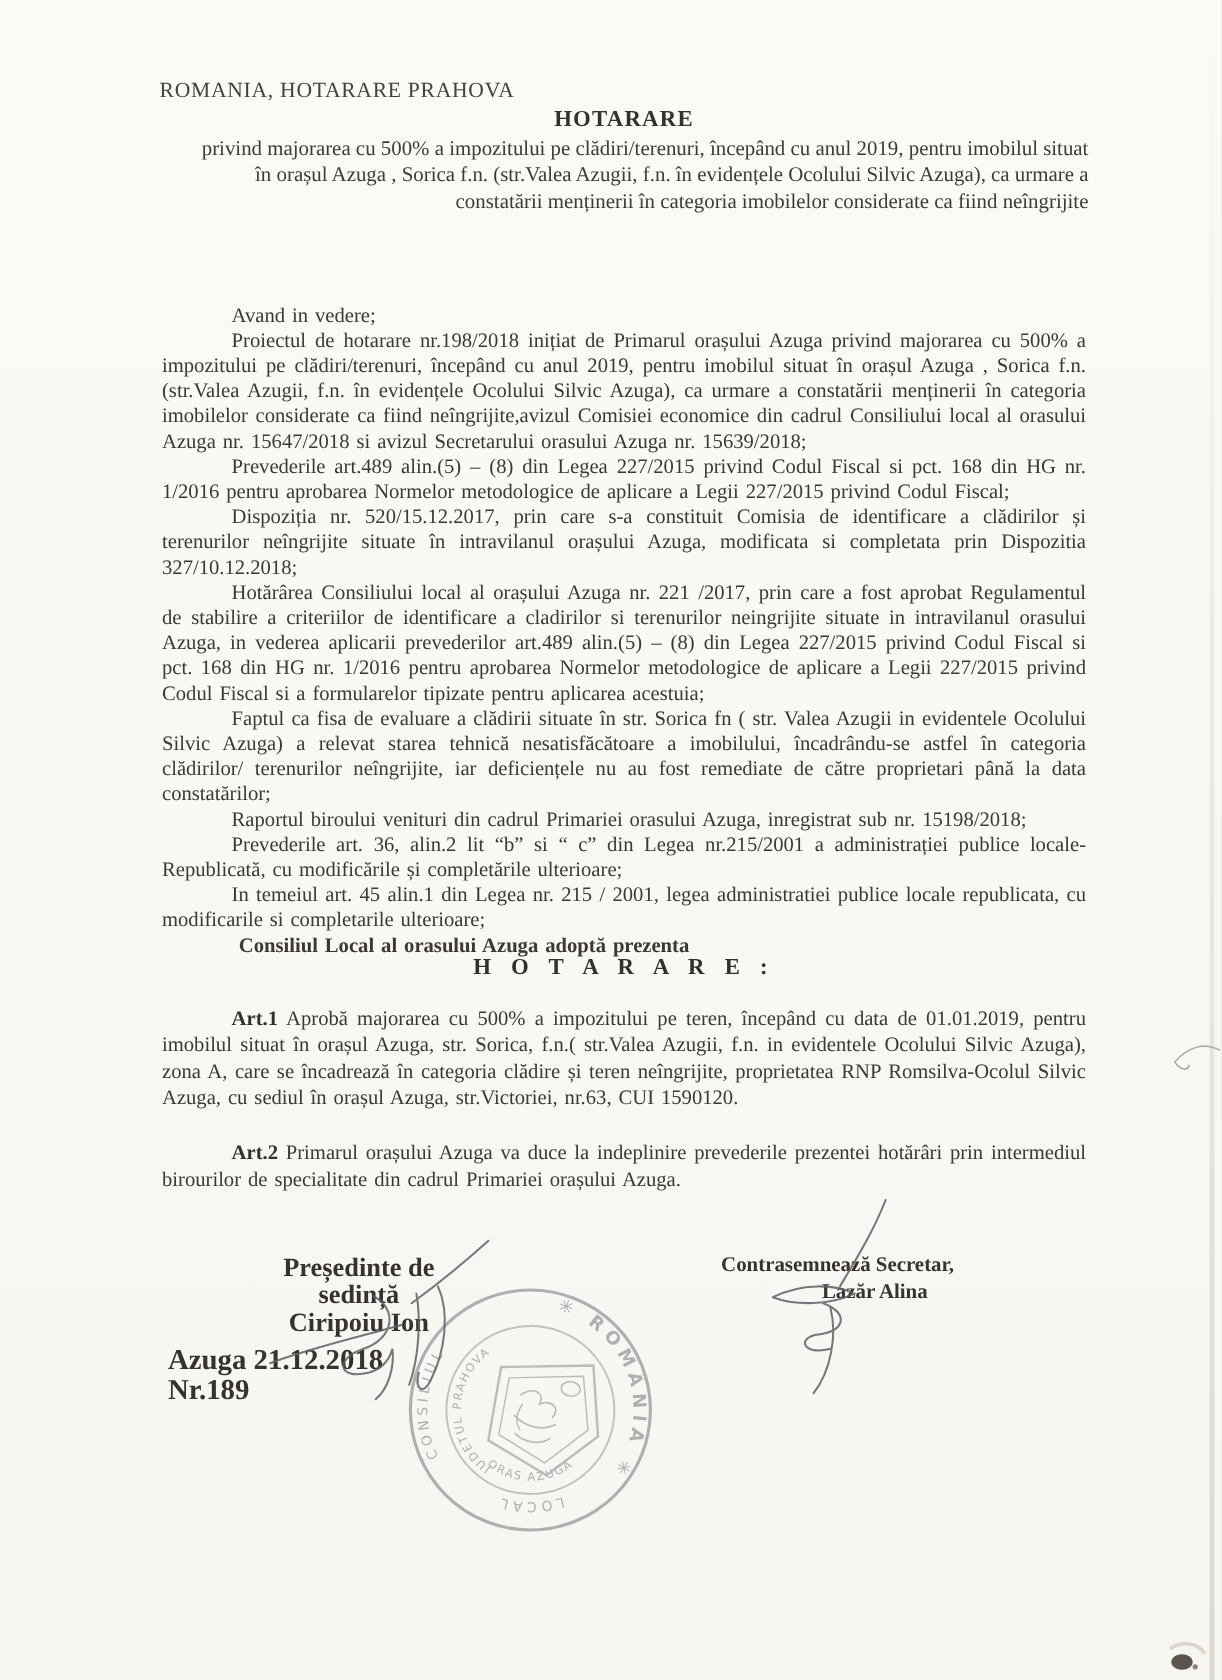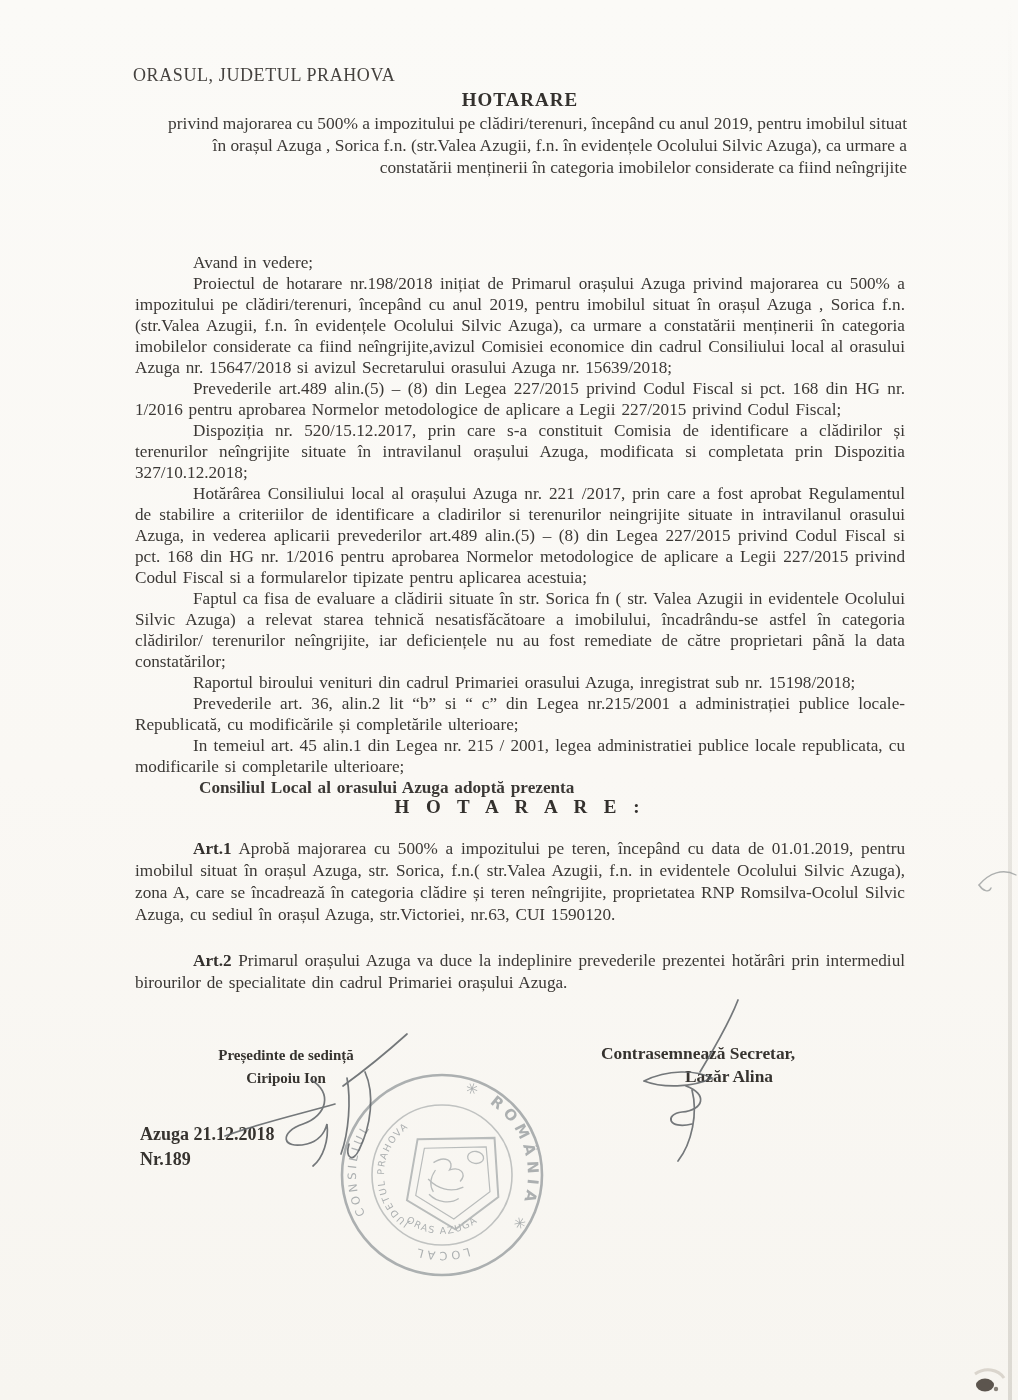--- a/index.html
+++ b/index.html
@@ -25,40 +25,40 @@
   .preamble .blockline.ind{text-indent:58px;}
   .adopt{font-weight:bold;text-indent:64px !important;color:#33302d;}
   
   .decision{position:absolute;left:135px;top:796px;width:770px;}
   .decision-heading{text-align:center;font-weight:bold;font-size:19px;letter-spacing:6px;color:#33302d;margin:0;}
   .decision p.article{margin:0;font-size:17.2px;line-height:22px;text-align:justify;text-indent:58px;word-spacing:1.5px;}
   .decision p.article.a1{margin-top:20px;}
   .decision p.article.a2{margin-top:24px;}
   .art-label{font-weight:bold;color:#33302d;margin-top:40px;}
   
-  .sig-left{position:absolute;left:194px;top:1044px;width:184px;text-align:center;font-weight:bold;font-size:15px;line-height:23px;color:#36332f;}
+  .sig-left{position:absolute;left:207px;top:1044px;width:184px;text-align:center;font-weight:bold;font-size:22px;line-height:23px;color:#36332f;}
   .sig-right{position:absolute;left:578px;top:1042px;width:240px;text-align:center;font-weight:bold;font-size:17.4px;line-height:23px;color:#36332f;}
   .sig-right .name{padding-left:62px;}
   
-  .footer{position:absolute;left:140px;top:1122px;font-weight:bold;font-size:18px;line-height:25px;color:#36332f;}
+  .footer{position:absolute;left:140px;top:1122px;font-weight:bold;font-size:24px;line-height:25px;color:#36332f;}
   
   .overlay{position:absolute;pointer-events:none;}
   .edge-shade{position:absolute;top:0;right:6px;width:4px;height:100%;
     background:linear-gradient(180deg,rgba(190,186,178,0) 0%,rgba(190,186,178,.25) 45%,rgba(180,176,166,.4) 100%);}
   .stamp-text{font-family:"DejaVu Sans", sans-serif;fill:#8f9598;}
 </style>
 </head>
 <body>
 
 <div class="page">
 
   <div class="edge-shade"></div>
 
   <div class="header">
-    <div class="hline">ORASUL, JUDETUL PRAHOVA</div>
+    <div class="hline">ROMANIA, HOTARARE PRAHOVA</div>
     <div class="doc-title">HOTARARE</div>
     <div class="subtitle">
       <div>privind majorarea cu 500% a impozitului pe clădiri/terenuri, începând cu anul 2019, pentru imobilul situat</div>
       <div>în orașul Azuga , Sorica f.n. (str.Valea Azugii, f.n. în evidențele Ocolului Silvic Azuga), ca urmare a</div>
       <div>constatării menținerii în categoria imobilelor considerate ca fiind neîngrijite</div>
     </div>
   </div>
 
   <div class="preamble">
     <p>Avand in vedere;</p>

